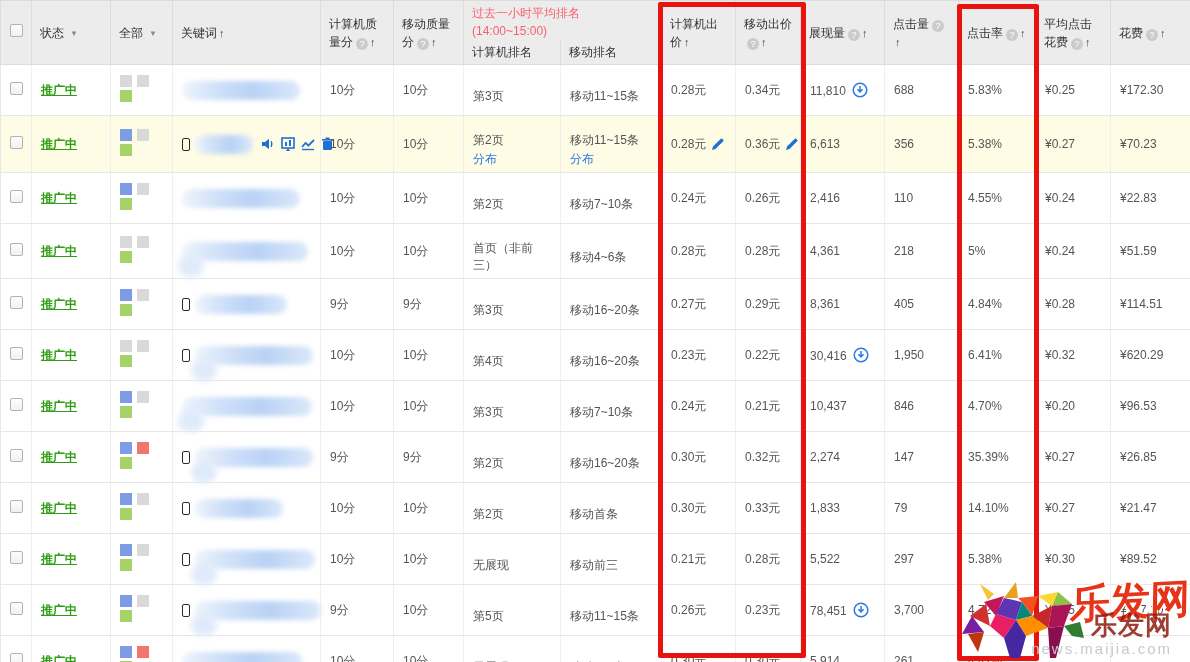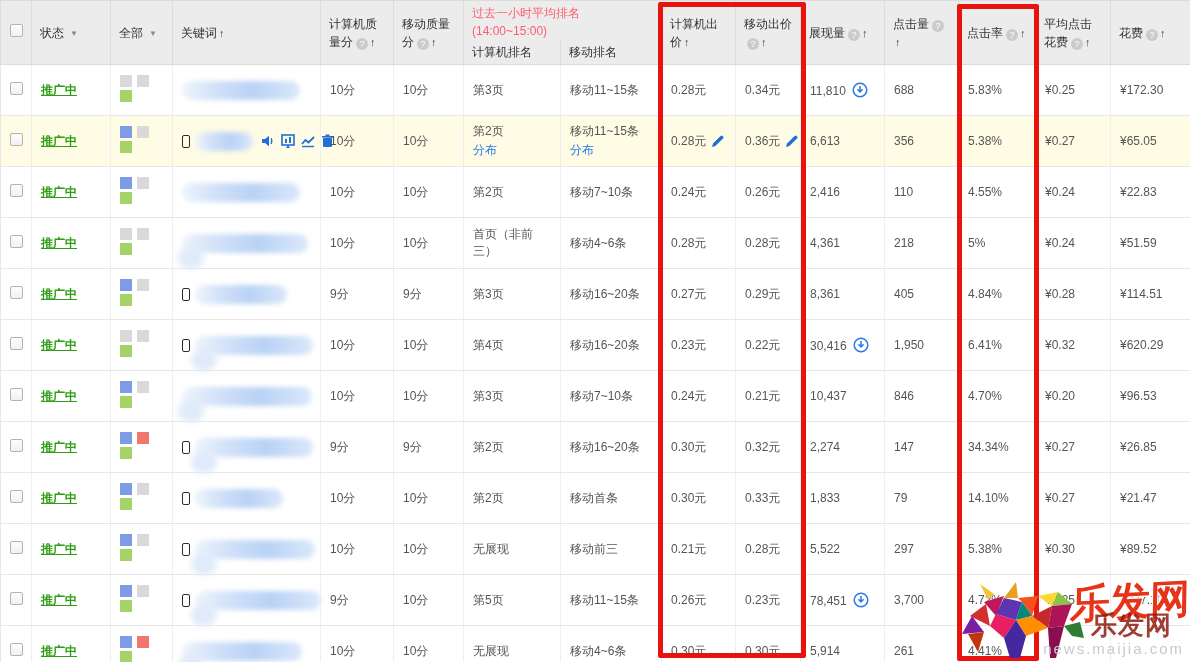--- a/index.html
+++ b/index.html
@@ -40,41 +40,41 @@
   .blurcol { position:relative; }
   .blur-main { height:19px; border-radius:10px;
     background:linear-gradient(90deg,#eef4fc 0%,#cfe0f8 30%,#b9d2f5 60%,#dbe8fa 100%);
     filter:blur(2.5px); }
   .blur-sub { display:none; position:absolute; left:-4px; top:13px; width:26px; height:22px;
     border-radius:50%; background:#dfeafa; filter:blur(3px); }
   .kw-actions { display:flex; gap:6px; margin-left:8px; align-items:center; }
   .kw-actions svg { cursor:pointer; }
 
   .rank-link { color:#2a7ae4; text-decoration:none; display:inline-block; margin-top:2px; cursor:pointer; }
-  .rank-main { display:block; }
+  .rank-main { display:block;margin-top:12px; }
 
   .bid-cell { white-space:nowrap; }
   .edit-pen { margin-left:6px; vertical-align:-2px; cursor:pointer; }
 
   .imp-ico { margin-left:6px; vertical-align:-3px; cursor:pointer; }
 
   .annotation { position:absolute; border:5px solid #e8120e; border-radius:2px; pointer-events:none; }
   #box-bids { left:658px; top:2px; width:148px; height:656px; }
   #box-ctr  { left:957px; top:4px; width:82px;  height:657px; }
 
   .watermark { position:absolute; right:0; top:576px; width:230px; height:86px; pointer-events:none; }
   .wm-bull { position:absolute; left:0; top:6px; }
   .wm-brand { position:absolute; right:0; top:-2px; font-size:40px; font-weight:bold;
     font-family:"Liberation Serif","DejaVu Serif",serif; color:#e73318;
     transform:rotate(-3deg) skew(-4deg); text-shadow:1px 1px 0 #fff,-1px -1px 0 #fff,1px -1px 0 #fff,-1px 1px 0 #fff; }
   .wm-shadowtext { position:absolute; right:18px; top:32px; font-size:26px; font-weight:bold;
     color:#8e1d10; opacity:.85; letter-spacing:1px; }
   .wm-url { position:absolute; right:2px; top:36px; font-size:22px; font-weight:bold; font-style:italic;
     color:#e73318; text-shadow:1px 1px 0 #fff,-1px -1px 0 #fff,1px -1px 0 #fff,-1px 1px 0 #fff; }
-  .wm-domain { position:absolute; right:6px; top:64px; font-size:15px; color:#c6cad0; letter-spacing:2px; }
+  .wm-domain { position:absolute; right:18px; top:64px; font-size:15px; color:#c6cad0; letter-spacing:2px; }
 </style>
 </head>
 <body>
 
 <div class="stage">
 
 <table>
   <colgroup>
     <col style="width:31px">
         <col style="width:79px">
@@ -187,21 +187,21 @@
     <td class="bid-cell"><span>0.28元</span><svg class="edit-pen" width="12" height="12" viewBox="0 0 12 12">
               <path d="M0 12l1-3.4L8.6 1a1.4 1.4 0 0 1 2 0l.4.4a1.4 1.4 0 0 1 0 2L3.4 11z" fill="#1f6fd6"></path>
             </svg></td>
     <td class="bid-cell"><span>0.36元</span><svg class="edit-pen" width="12" height="12" viewBox="0 0 12 12">
               <path d="M0 12l1-3.4L8.6 1a1.4 1.4 0 0 1 2 0l.4.4a1.4 1.4 0 0 1 0 2L3.4 11z" fill="#1f6fd6"></path>
             </svg></td>
     <td><span>6,613</span></td>
     <td>356</td>
     <td>5.38%</td>
     <td>¥0.27</td>
-    <td>¥65.05</td>
+    <td>¥70.23</td>
   </tr>
         <tr>
     <td class="c-check"><span class="checkbox"></span></td>
     <td><span class="status-text">推广中</span></td>
     <td><span class="sq sq-blue"></span><span class="sq sq-gray"></span><span class="sq sq-green"></span></td>
     <td>
       <div class="kwwrap">
 
         <div class="blurcol">
                 <div class="blur-main" style="width: 118px;"></div>
@@ -366,21 +366,21 @@
     <td>
             <span class="rank-main">第2页</span>
           </td>
     <td>
             <span class="rank-main">移动16~20条</span>
           </td>
     <td class="bid-cell"><span>0.30元</span></td>
     <td class="bid-cell"><span>0.32元</span></td>
     <td><span>2,274</span></td>
     <td>147</td>
-    <td>34.34%</td>
+    <td>35.39%</td>
     <td>¥0.27</td>
     <td>¥26.85</td>
   </tr>
         <tr>
     <td class="c-check"><span class="checkbox"></span></td>
     <td><span class="status-text">推广中</span></td>
     <td><span class="sq sq-blue"></span><span class="sq sq-gray"></span><span class="sq sq-green"></span></td>
     <td>
       <div class="kwwrap">
         <span class="phone"></span>

